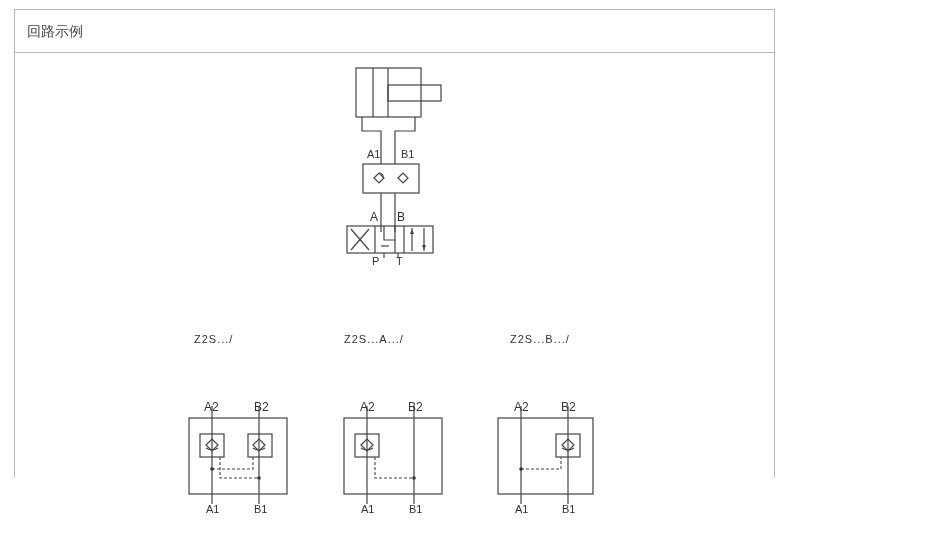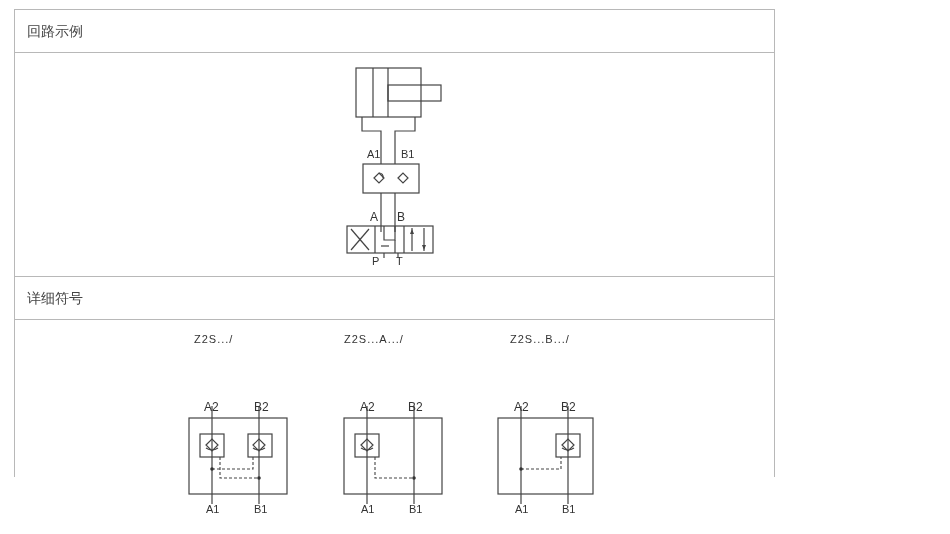--- a/index.html
+++ b/index.html
@@ -15,21 +15,20 @@
   svg { position: absolute; left: 0; top: 0; }
   svg text { font-family: "Liberation Sans", sans-serif; fill: #333; }
   .ln { stroke: #444; stroke-width: 1.2; fill: none; }
   .dash { stroke: #444; stroke-width: 1.1; fill: none; stroke-dasharray: 3 2; }
 </style>
 </head>
 <body>
 
 <div class="table">
   <div class="hdr h1">回路示例</div>
-  <div class="hdr h2">详细符号</div>
 </div>
 
 <svg width="950" height="534" viewBox="0 0 950 534">
 
   <g>
     <rect class="ln" x="356" y="68" width="65" height="49"></rect>
     <line class="ln" x1="373" y1="68" x2="373" y2="117"></line>
     <line class="ln" x1="388" y1="68" x2="388" y2="117"></line>
     <rect class="ln" x="388" y="85" width="53" height="16"></rect>
 

